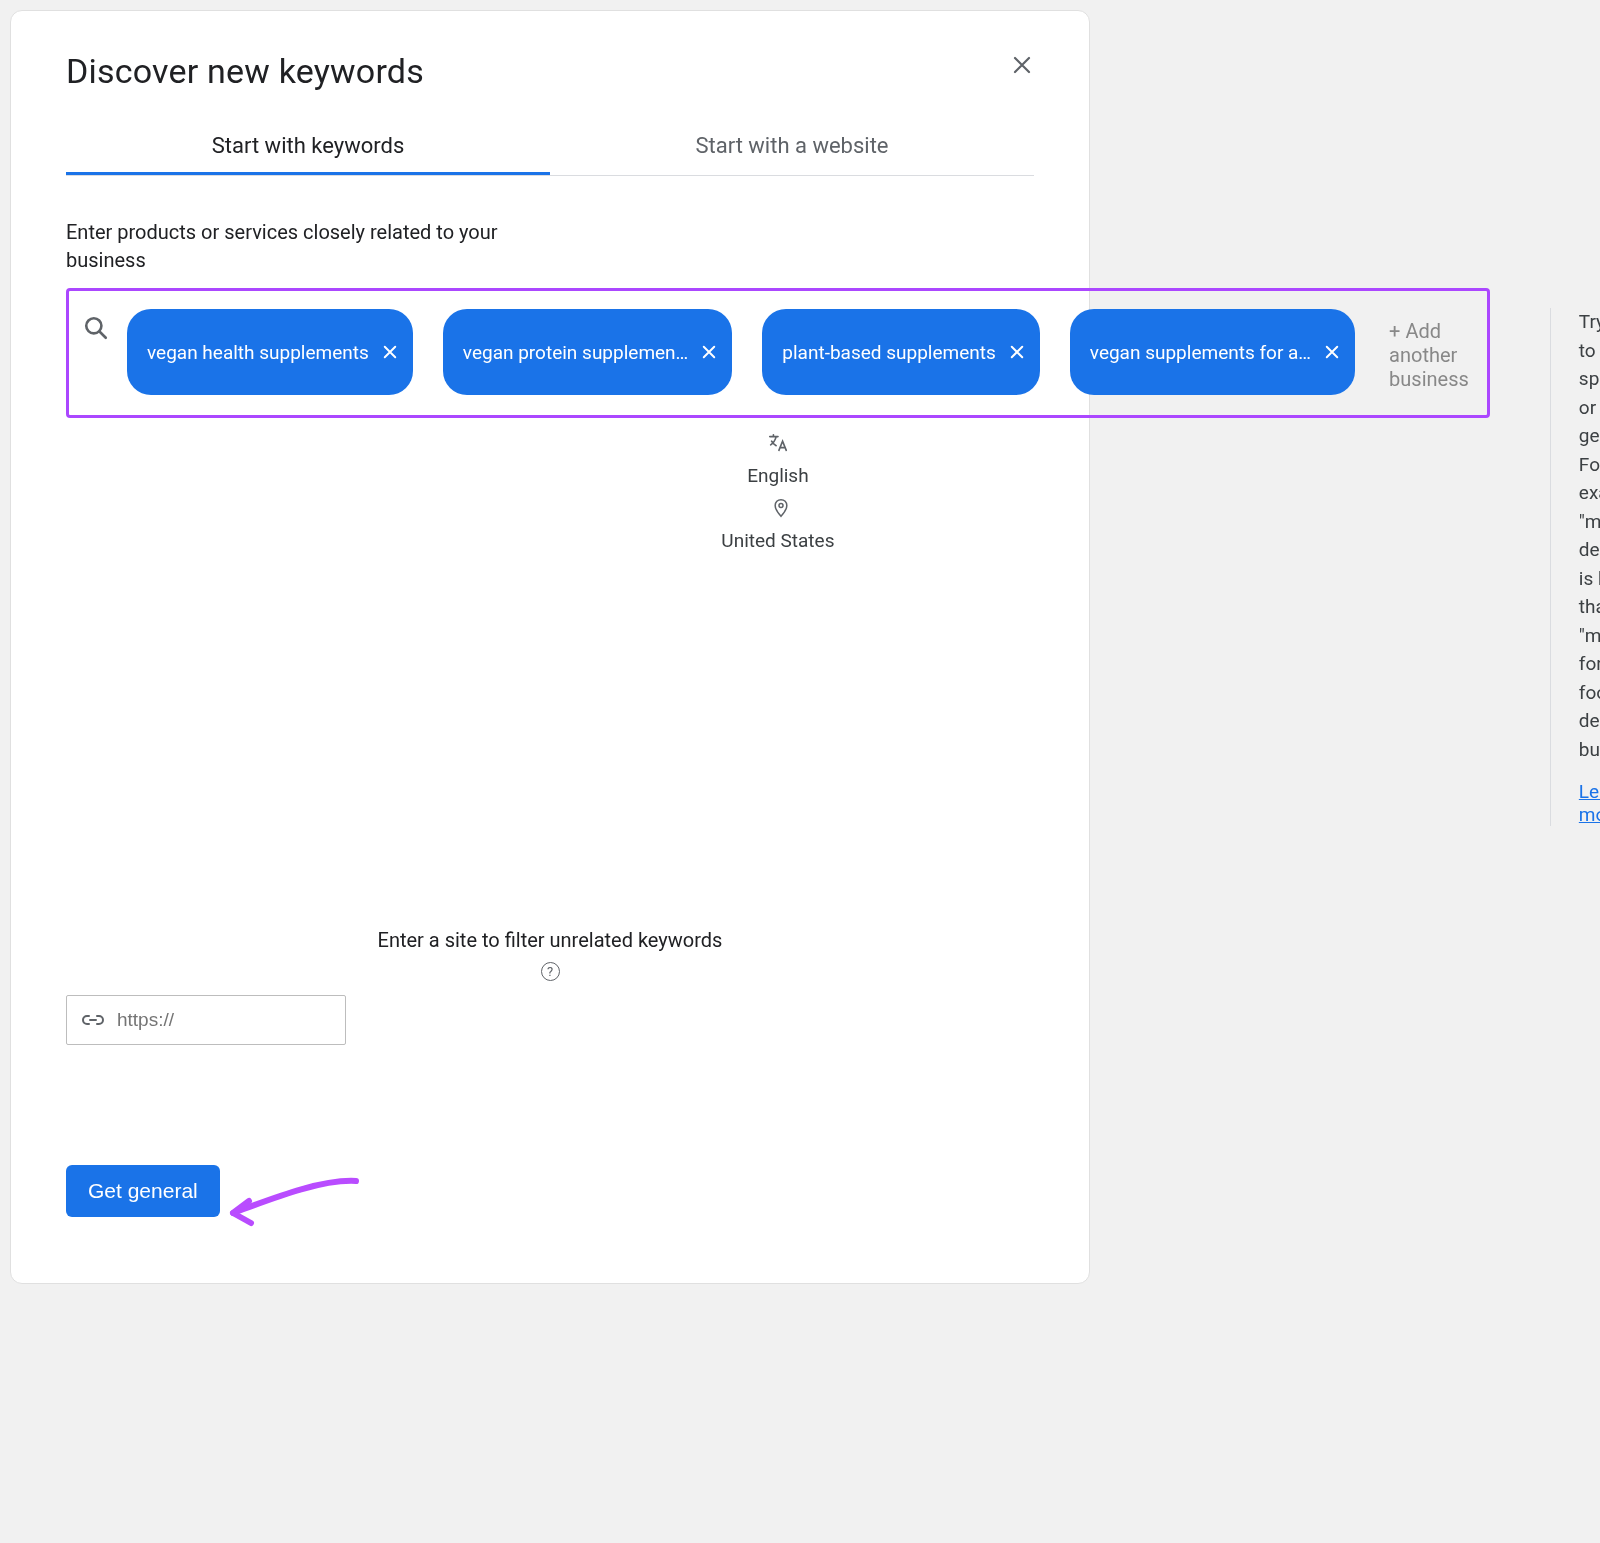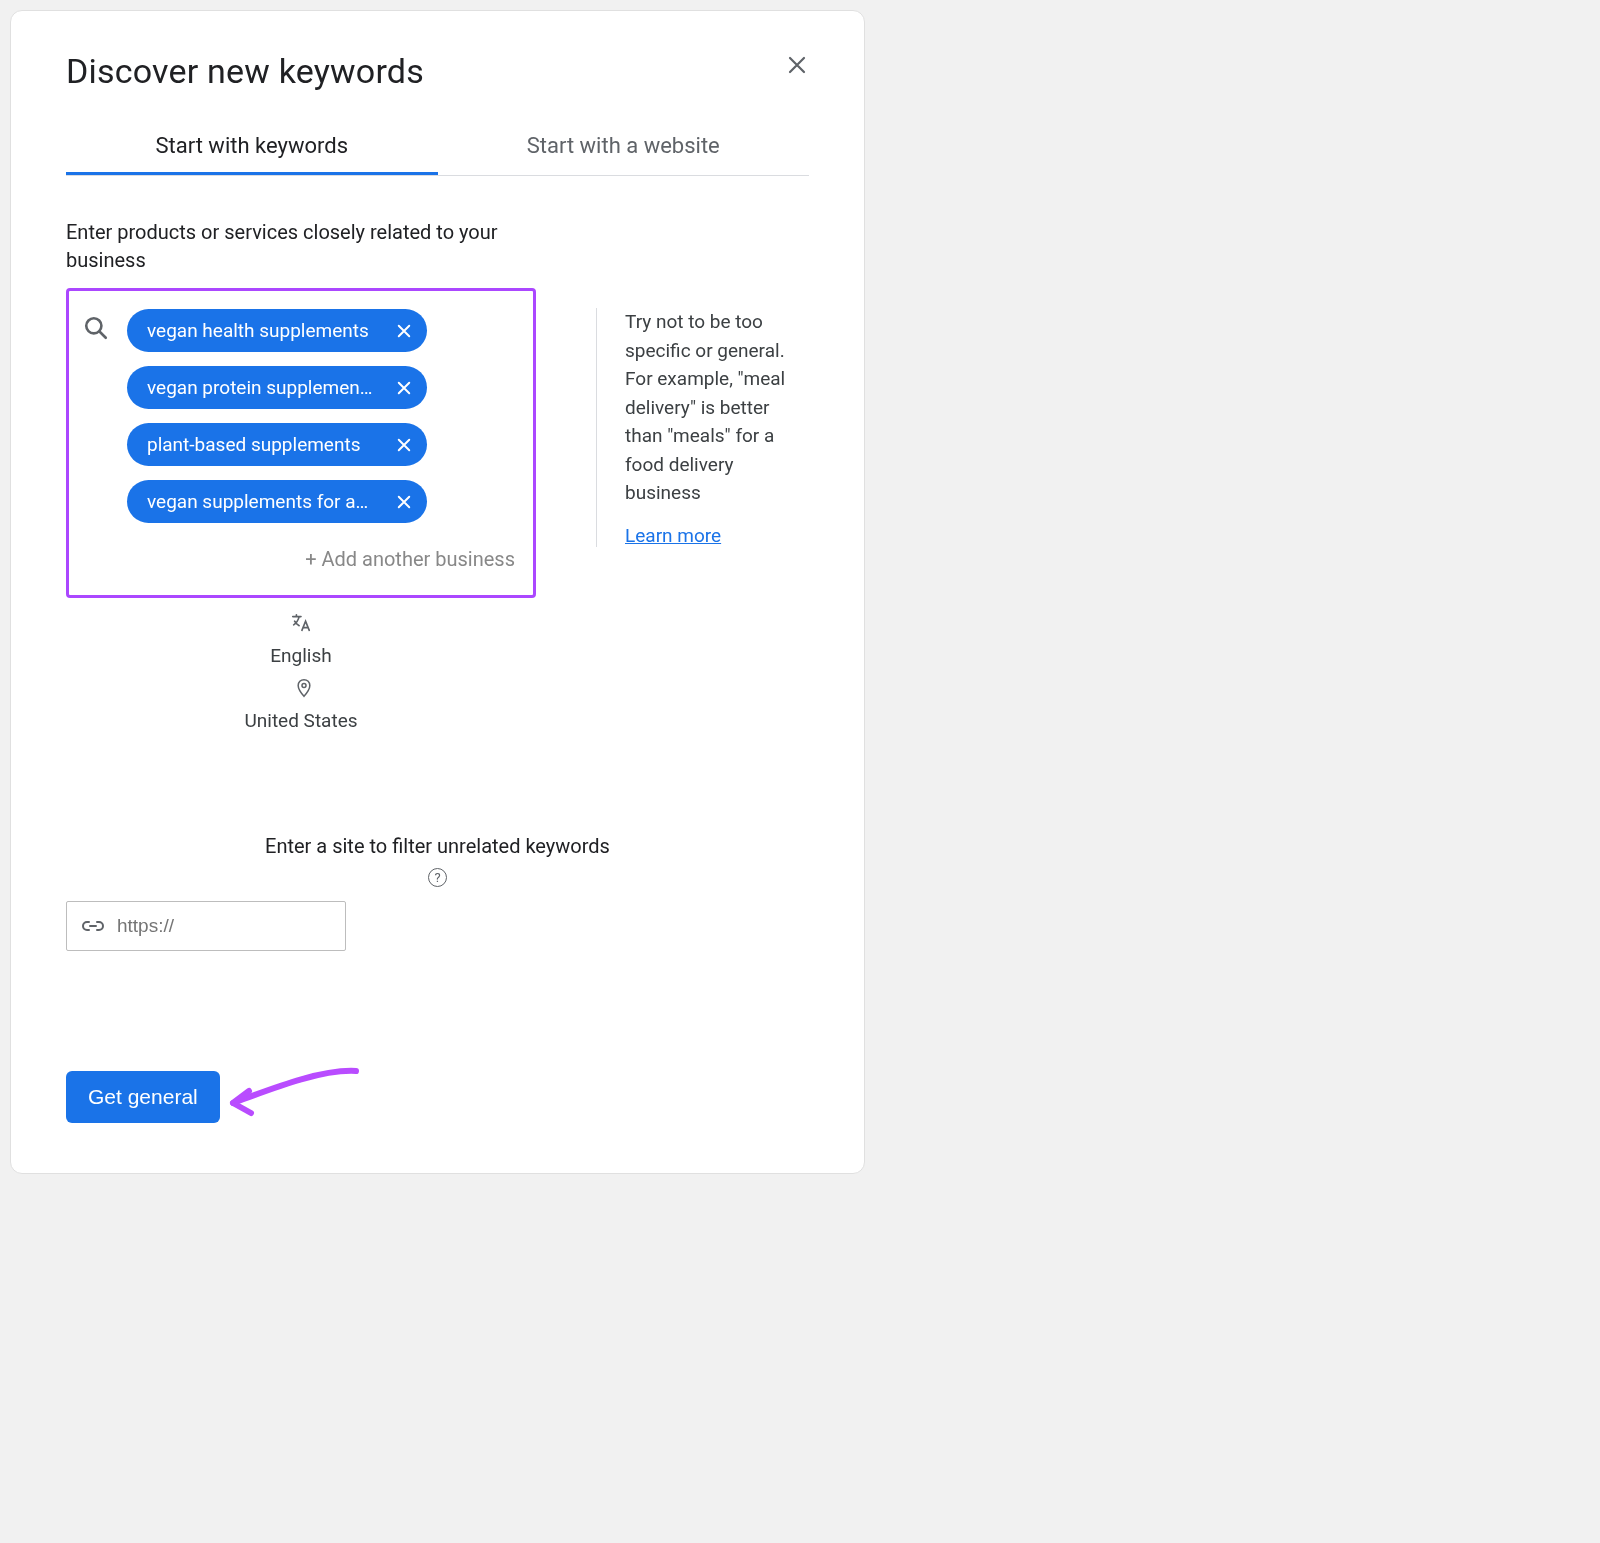--- a/index.html
+++ b/index.html
@@ -5,23 +5,23 @@
   * { box-sizing: border-box; margin: 0; padding: 0; }
   body {
     font-family: 'Google Sans', Roboto, Arial, sans-serif;
     background: #f1f1f1;
     padding: 10px;
   }
   .panel {
     background: #fff;
     border: 1px solid #e0e0e0;
     border-radius: 12px;
-    width: 855px;
+    width: 1080px;
     min-height: 1040px;
-    padding: 40px 55px 50px 55px;
+    padding: 40px 55px 66px 55px;
     position: relative;
   }
   .header-row {
     display: flex;
     justify-content: space-between;
     align-items: flex-start;
   }
   .page-title {
     font-size: 34px;
     font-weight: 400;
@@ -81,24 +81,23 @@
     padding: 18px 18px 20px 14px;
     display: flex;
     gap: 18px;
   }
   .search-icon-wrap {
     padding-top: 6px;
     color: #5f6368;
   }
   .chips-col {
     display: flex;
-    flex-direction: column;
-    gap: 14px;
-    flex: 1;
-    text-align: right;
+    flex-direction: row;
+    gap: 30px;
+    flex: 1;
   }
   .chip {
     background: #1a73e8;
     color: #fff;
     border-radius: 24px;
     padding: 10px 14px 10px 20px;
     font-size: 19px;
     display: flex;
     align-items: center;
     justify-content: space-between;

